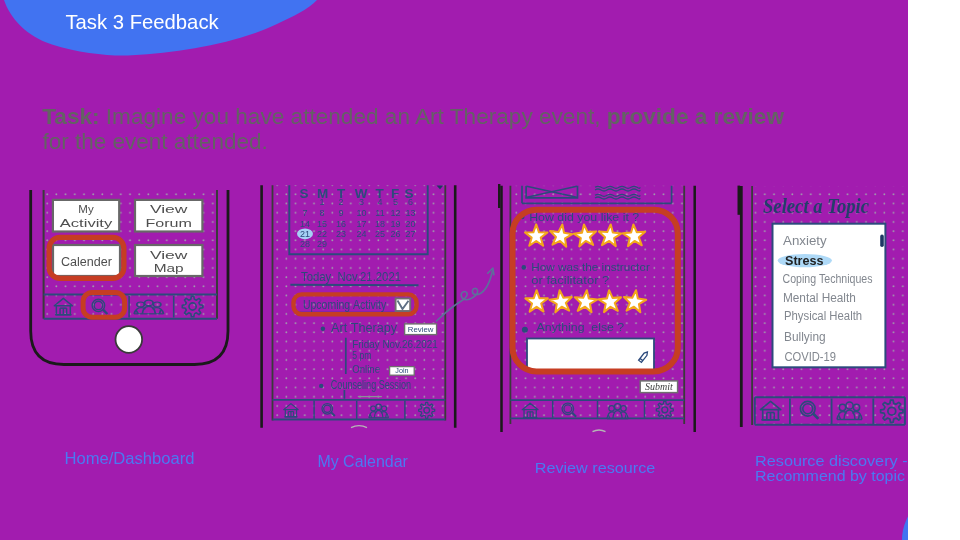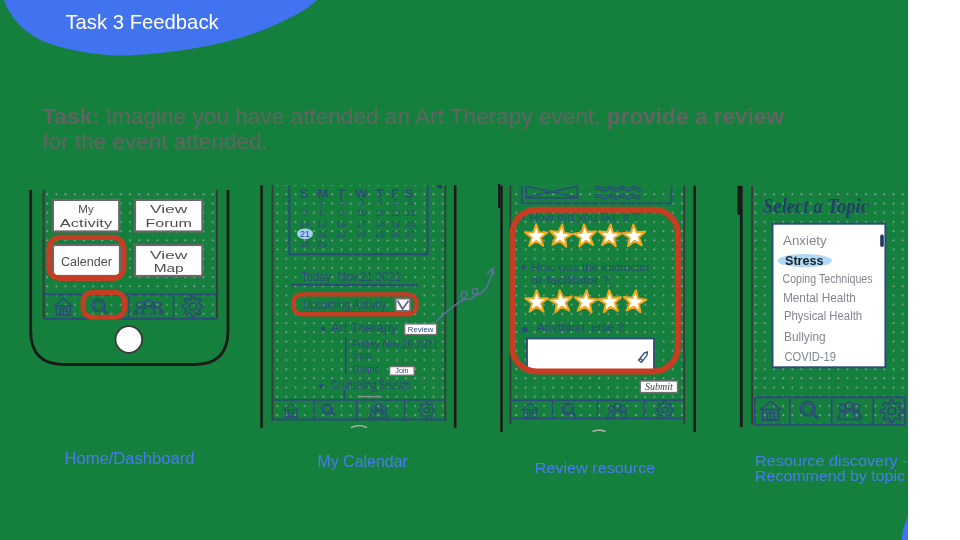--- a/index.html
+++ b/index.html
@@ -1,15 +1,15 @@
 <!DOCTYPE html>
 <html><head><meta charset="utf-8">
 <style>
 html,body{margin:0;padding:0;background:#fff}
-#slide{position:relative;width:908px;height:540px;background:#15803d;overflow:hidden;font-family:"Liberation Sans",sans-serif}
+#slide{position:relative;width:908px;height:540px;background:#a21caf;overflow:hidden;font-family:"Liberation Sans",sans-serif}
 svg{position:absolute;left:0;top:0}
 </style></head>
 <body>
 <div id="slide">
 <svg width="960" height="540" viewBox="0 0 960 540">
 <defs>
 <pattern id="dots" width="9.2" height="9.2" patternUnits="userSpaceOnUse">
   <circle cx="1.2" cy="1.2" r="0.9" fill="#9fa4ac"></circle>
 </pattern>
 <g id="star">

